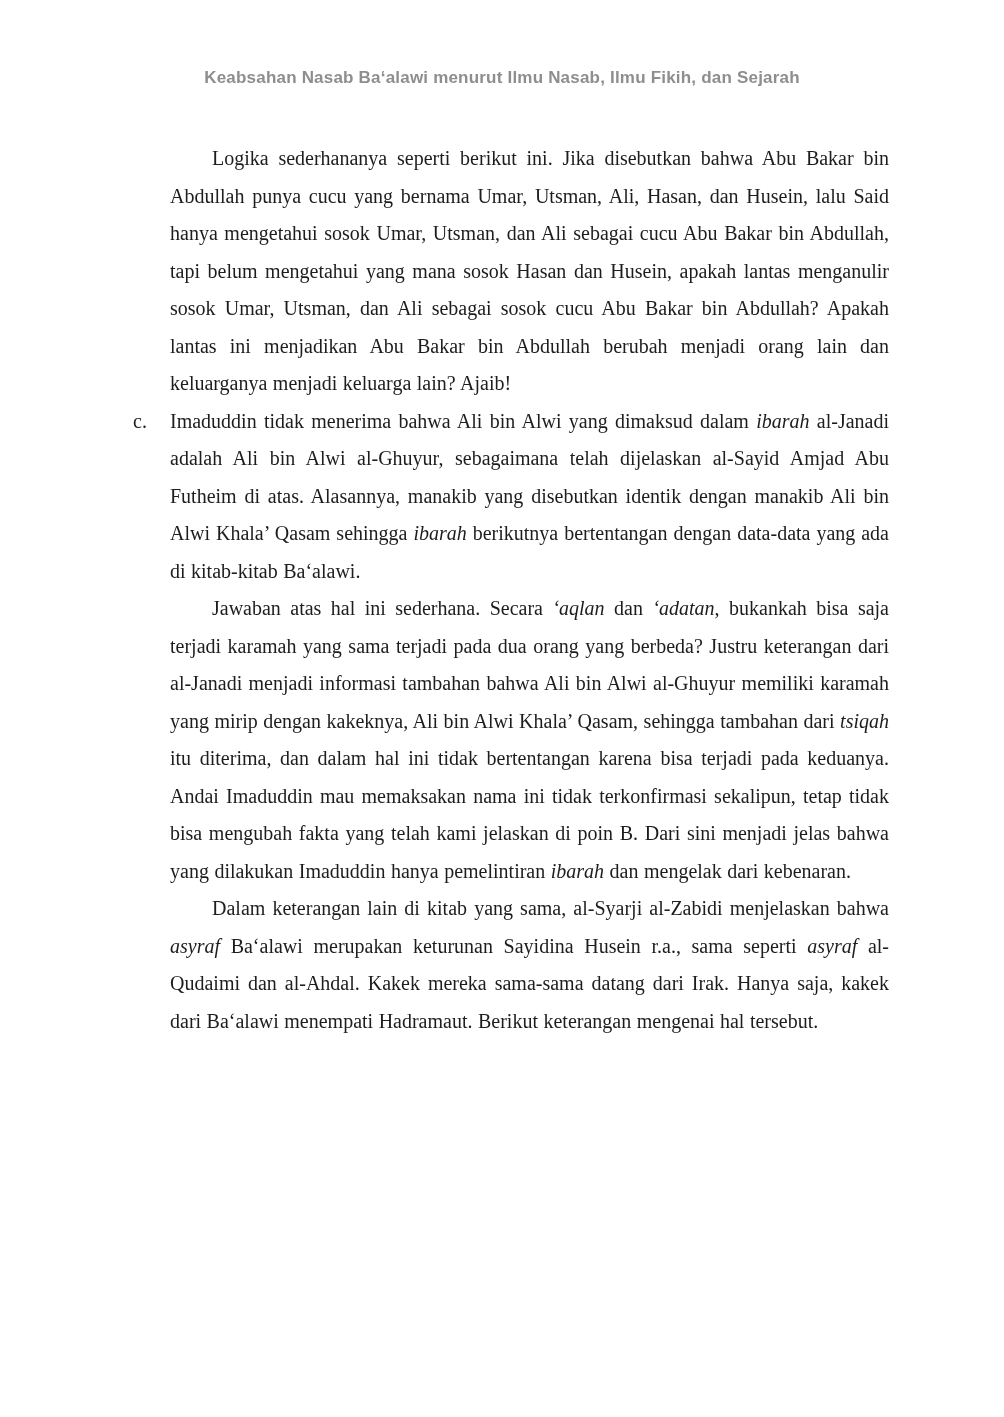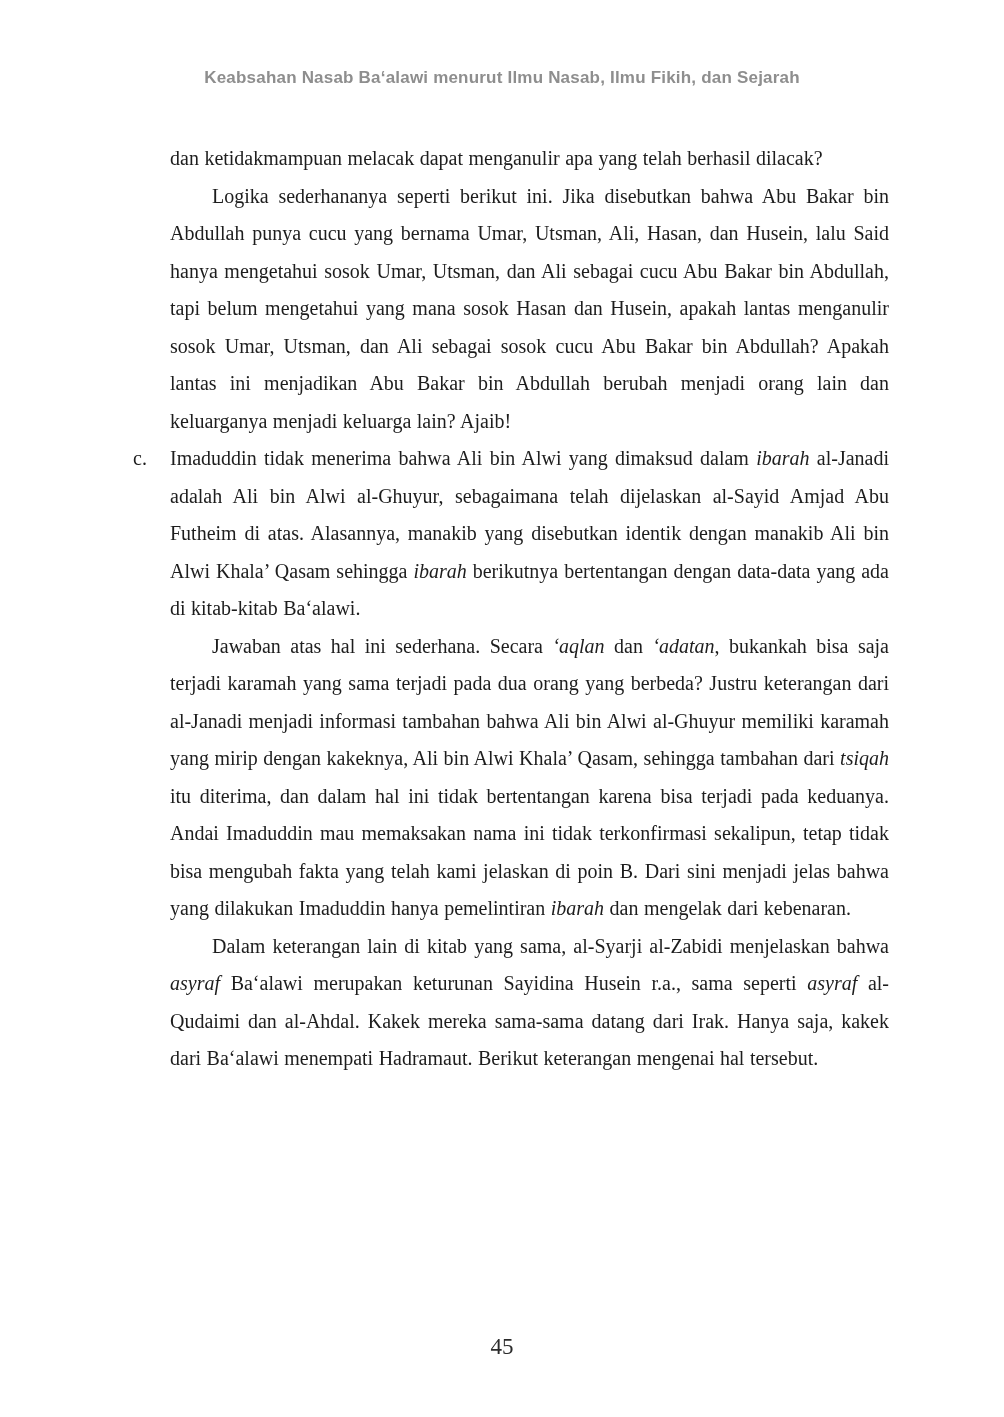--- a/index.html
+++ b/index.html
@@ -66,21 +66,19 @@
     color: #2b2b2b;
   }
 </style>
 </head>
 <body>
 
 <div class="page">
   <div class="running-header">Keabsahan Nasab Ba‘alawi menurut Ilmu Nasab, Ilmu Fikih, dan Sejarah</div>
 
   <div class="body-text">
-      <p class="block paragraph"><span>dan ketidakmampuan melacak dapat menganulir apa yang telah berhasil dilacak?</span></p>
       <p class="block paragraph indent"><span>Logika sederhananya seperti berikut ini. Jika disebutkan bahwa Abu Bakar bin Abdullah punya cucu yang bernama Umar, Utsman, Ali, Hasan, dan Husein, lalu Said hanya mengetahui sosok Umar, Utsman, dan Ali sebagai cucu Abu Bakar bin Abdullah, tapi belum mengetahui yang mana sosok Hasan dan Husein, apakah lantas menganulir sosok Umar, Utsman, dan Ali sebagai sosok cucu Abu Bakar bin Abdullah? Apakah lantas ini menjadikan Abu Bakar bin Abdullah berubah menjadi orang lain dan keluarganya menjadi keluarga lain? Ajaib!</span></p>
       <p class="block list-item"><span class="marker">c.</span><span>Imaduddin tidak menerima bahwa Ali bin Alwi yang dimaksud dalam </span><em>ibarah</em><span> al-Janadi adalah Ali bin Alwi al-Ghuyur, sebagaimana telah dijelaskan al-Sayid Amjad Abu Futheim di atas. Alasannya, manakib yang disebutkan identik dengan manakib Ali bin Alwi Khala’ Qasam sehingga </span><em>ibarah</em><span> berikutnya bertentangan dengan data-data yang ada di kitab-kitab Ba‘alawi.</span></p>
       <p class="block paragraph indent"><span>Jawaban atas hal ini sederhana. Secara </span><em>‘aqlan</em><span> dan </span><em>‘adatan</em><span>, bukankah bisa saja terjadi karamah yang sama terjadi pada dua orang yang berbeda? Justru keterangan dari al-Janadi menjadi informasi tambahan bahwa Ali bin Alwi al-Ghuyur memiliki karamah yang mirip dengan kakeknya, Ali bin Alwi Khala’ Qasam, sehingga tambahan dari </span><em>tsiqah</em><span> itu diterima, dan dalam hal ini tidak bertentangan karena bisa terjadi pada keduanya. Andai Imaduddin mau memaksakan nama ini tidak terkonfirmasi sekalipun, tetap tidak bisa mengubah fakta yang telah kami jelaskan di poin B. Dari sini menjadi jelas bahwa yang dilakukan Imaduddin hanya pemelintiran </span><em>ibarah</em><span> dan mengelak dari kebenaran.</span></p>
       <p class="block paragraph indent"><span>Dalam keterangan lain di kitab yang sama, al-Syarji al-Zabidi menjelaskan bahwa </span><em>asyraf</em><span> Ba‘alawi merupakan keturunan Sayidina Husein r.a., sama seperti </span><em>asyraf</em><span> al-Qudaimi dan al-Ahdal. Kakek mereka sama-sama datang dari Irak. Hanya saja, kakek dari Ba‘alawi menempati Hadramaut. Berikut keterangan mengenai hal tersebut.</span></p>
     </div>
 
-  <div class="page-number">45</div>
 </div>
 
 </body></html>

